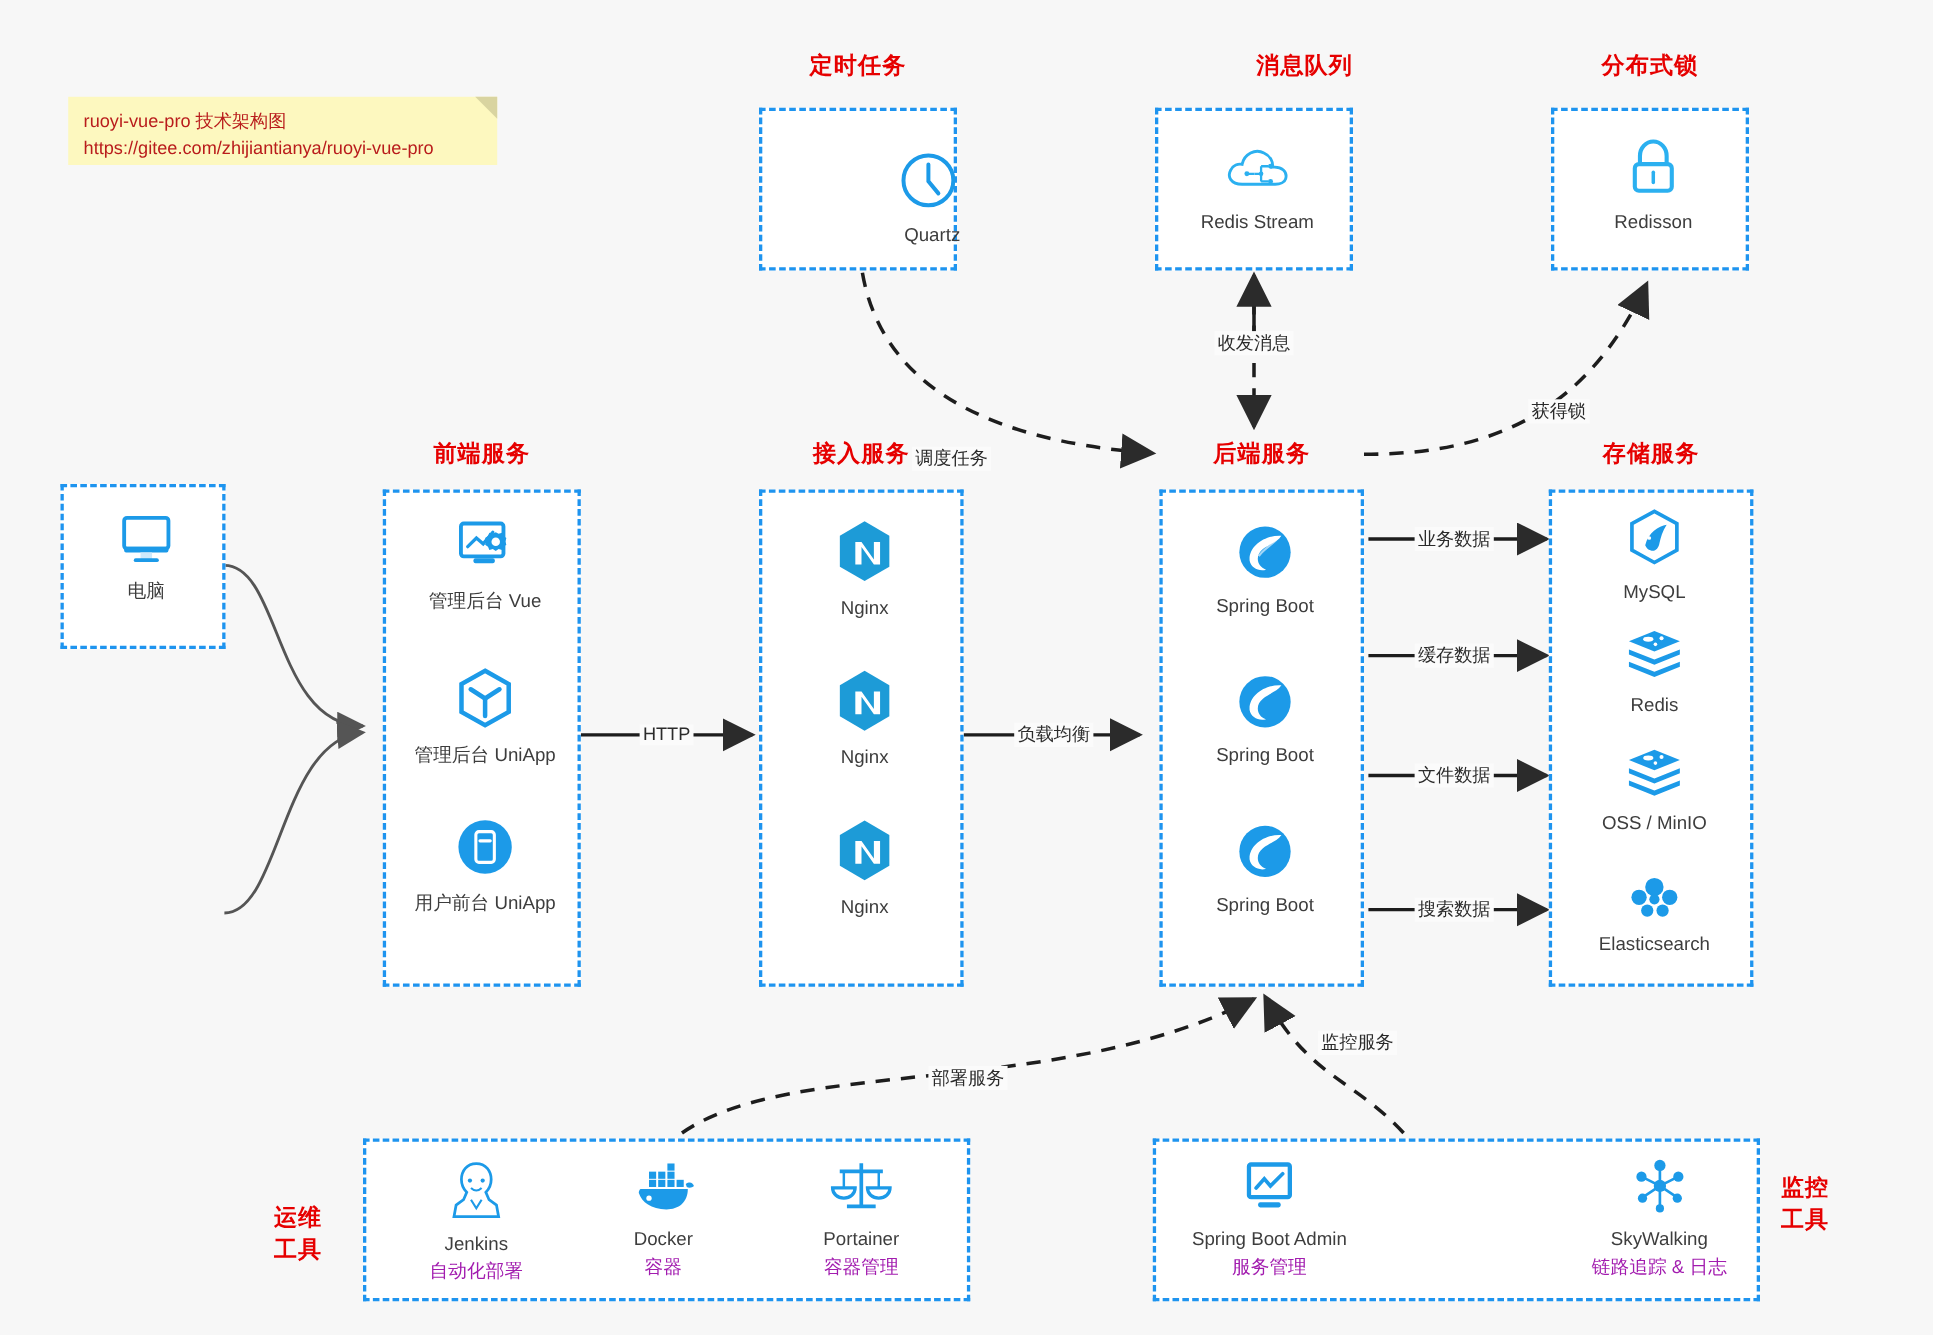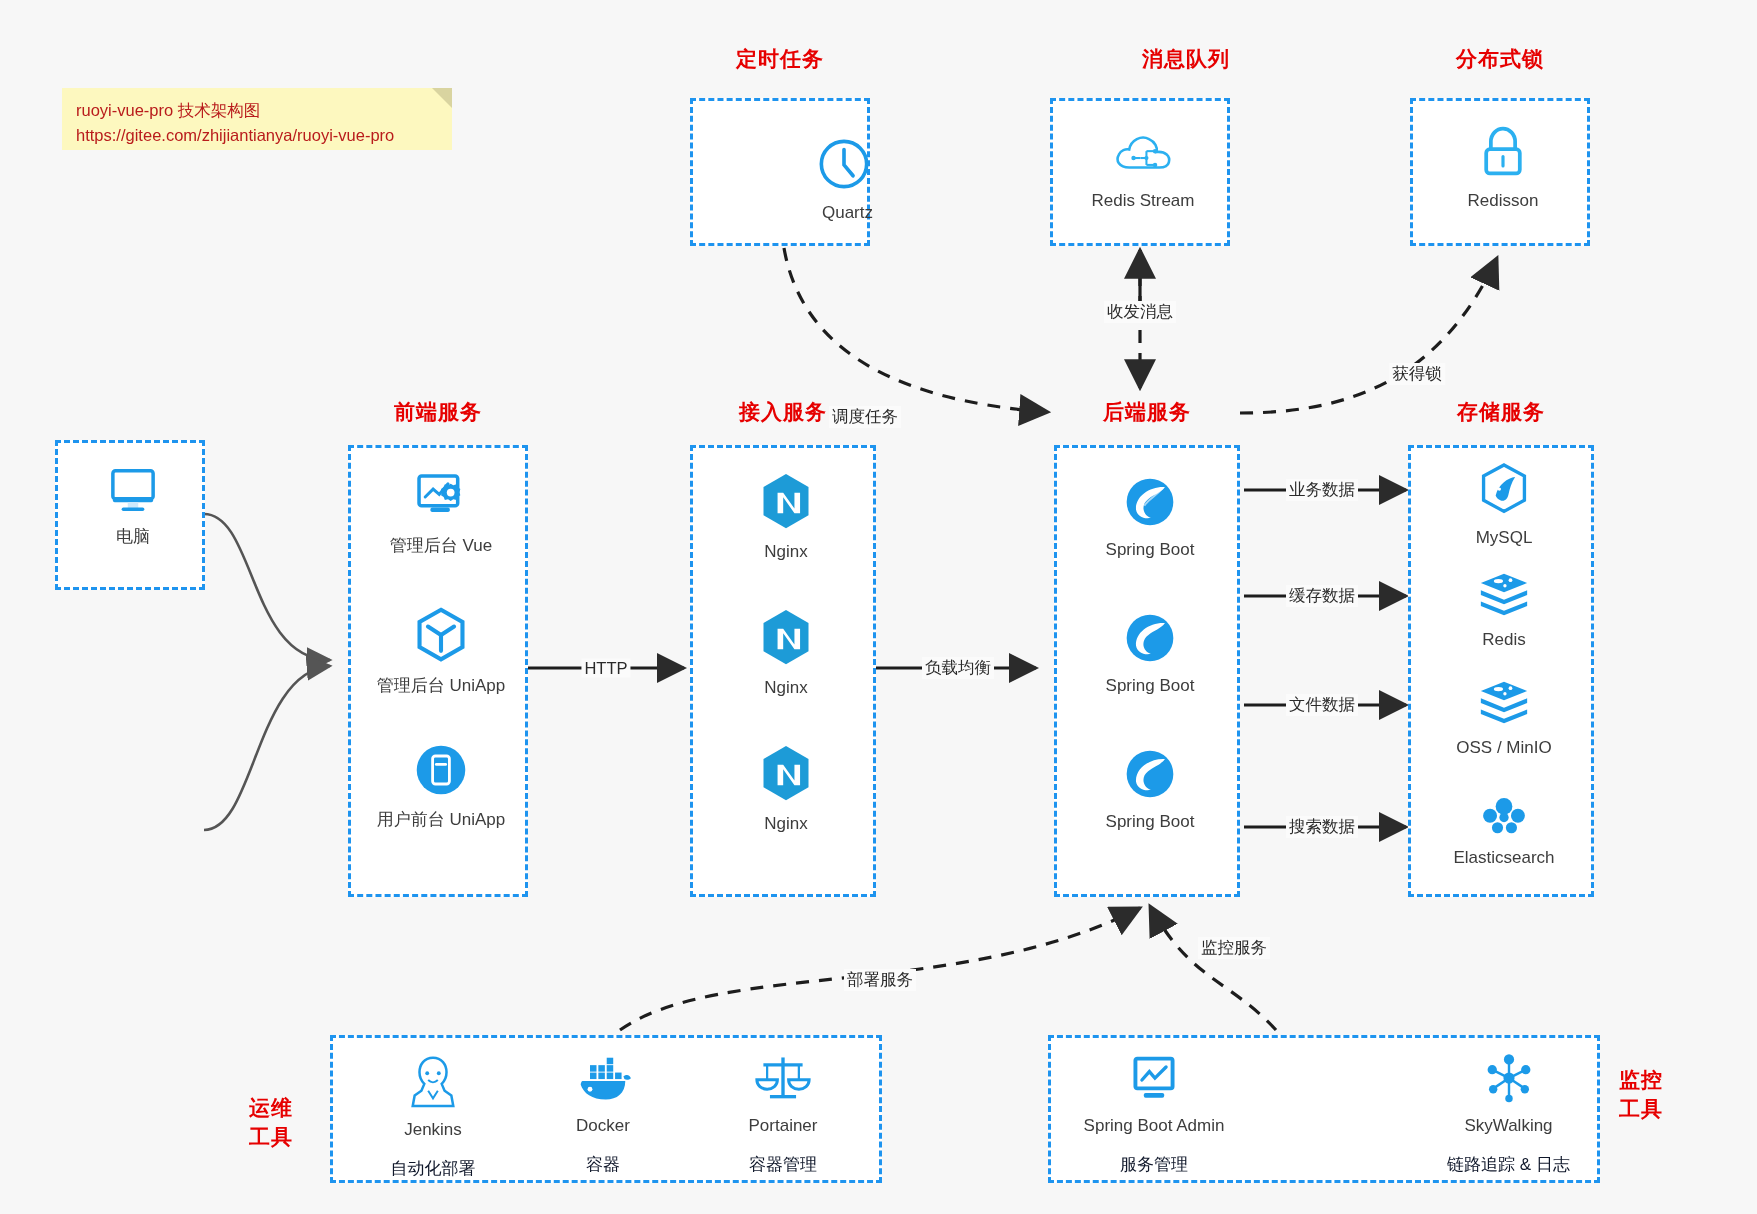--- a/index.html
+++ b/index.html
@@ -67,23 +67,23 @@
   }
   .cell .lbl {
     display: block;
     margin-top: 6px;
     font-size: 17px;
     color: #3d3d3d;
     white-space: nowrap;
   }
   .cell .lbl2 {
     display: block;
-    margin-top: 17px;
+    margin-top: 3px;
     font-size: 17px;
-    color: #0f172a;
+    color: #a21caf;
     white-space: nowrap;
   }
   
   .elabel {
     position: absolute;
     font-size: 16.5px;
     color: #2b2b2b;
     background: #fbfbfb;
     padding: 0 3px;
     white-space: nowrap;

